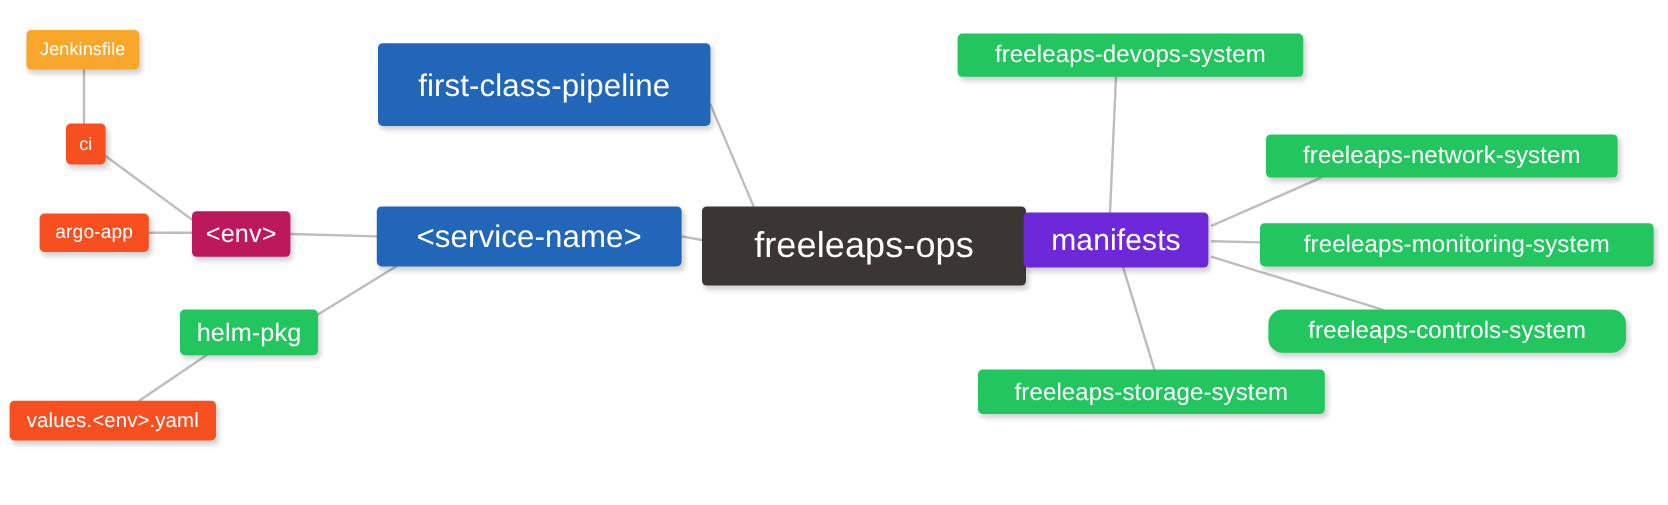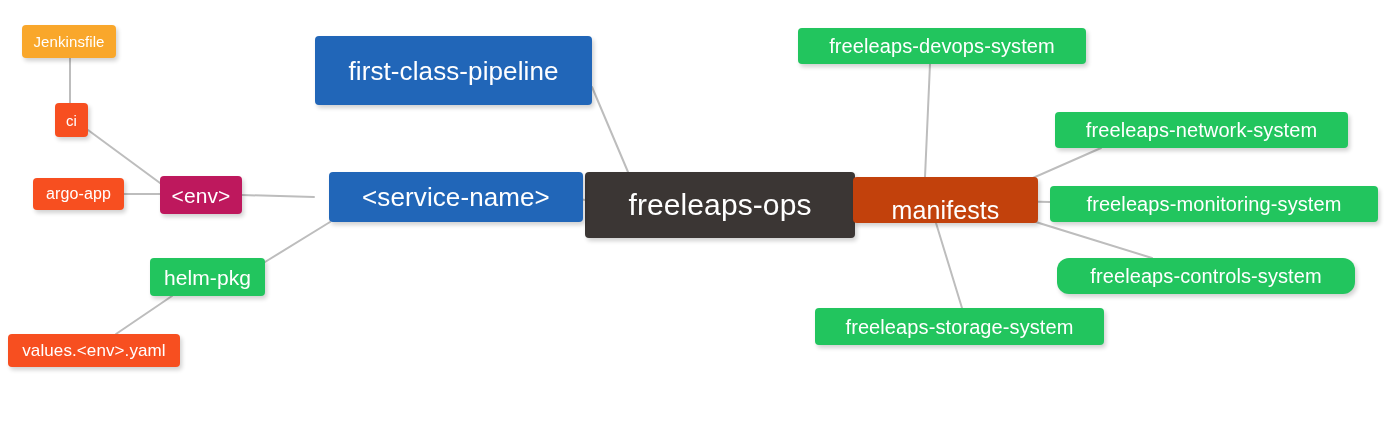--- a/index.html
+++ b/index.html
@@ -58,27 +58,27 @@
       <line x1="925" y1="177" x2="930" y2="64" stroke="#bdbdbd" stroke-width="2" stroke-linecap="round"></line>
       <line x1="1010" y1="188" x2="1101" y2="148" stroke="#bdbdbd" stroke-width="2" stroke-linecap="round"></line>
       <line x1="1010" y1="201" x2="1050" y2="202" stroke="#bdbdbd" stroke-width="2" stroke-linecap="round"></line>
       <line x1="1010" y1="214" x2="1152" y2="258" stroke="#bdbdbd" stroke-width="2" stroke-linecap="round"></line>
       <line x1="936" y1="223" x2="962" y2="308" stroke="#bdbdbd" stroke-width="2" stroke-linecap="round"></line>
     </svg>
   <div id="node-layer">
       <div class="node" style="left: 585px; top: 172px; width: 270px; height: 66px; background: rgb(59, 54, 52); font-size: 30px;">
         <span class="node-label">freeleaps-ops</span>
       </div>
-      <div class="node" style="left: 329px; top: 172px; width: 254px; height: 50px; background: rgb(33, 102, 184); font-size: 26px;">
+      <div class="node" style="left: 314px; top: 172px; width: 254px; height: 50px; background: rgb(33, 102, 184); font-size: 26px;">
         <span class="node-label">&lt;service-name&gt;</span>
       </div>
       <div class="node" style="left: 315px; top: 36px; width: 277px; height: 69px; background: rgb(33, 102, 184); font-size: 26px;">
         <span class="node-label">first-class-pipeline</span>
       </div>
-      <div class="node" style="left: 853px; top: 177px; width: 185px; height: 46px; background: #c2410c; font-size: 25px; align-items: flex-end;">
+      <div class="node" style="left: 853px; top: 177px; width: 154px; height: 46px; background: #6d28d9; font-size: 25px;">
         <span class="node-label">manifests</span>
       </div>
       <div class="node" style="left: 160px; top: 176px; width: 82px; height: 38px; background: #be185d; font-size: 21px;">
         <span class="node-label">&lt;env&gt;</span>
       </div>
       <div class="node" style="left: 150px; top: 258px; width: 115px; height: 38px; background: rgb(34, 197, 94); font-size: 21px;">
         <span class="node-label">helm-pkg</span>
       </div>
       <div class="node" style="left: 22px; top: 25px; width: 94px; height: 33px; background: rgb(249, 167, 43); font-size: 15px;">
         <span class="node-label">Jenkinsfile</span>

